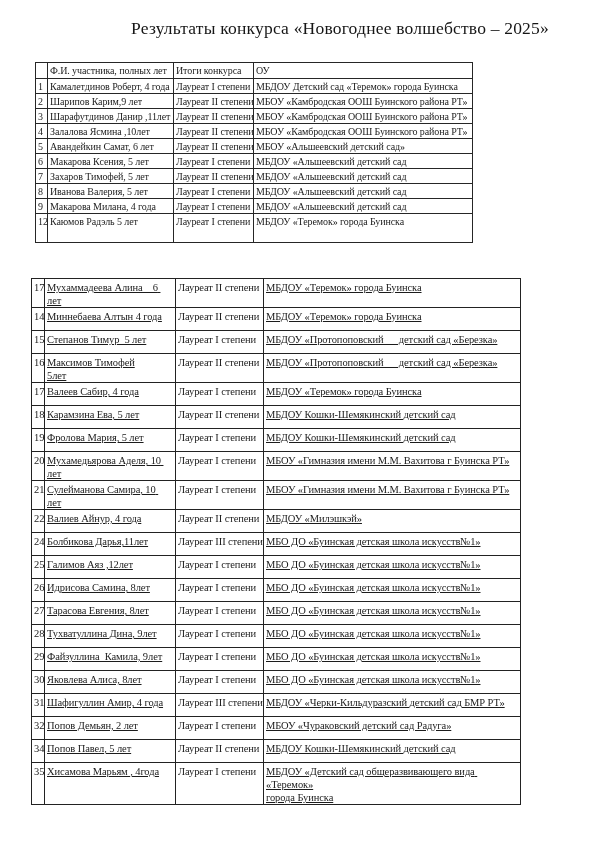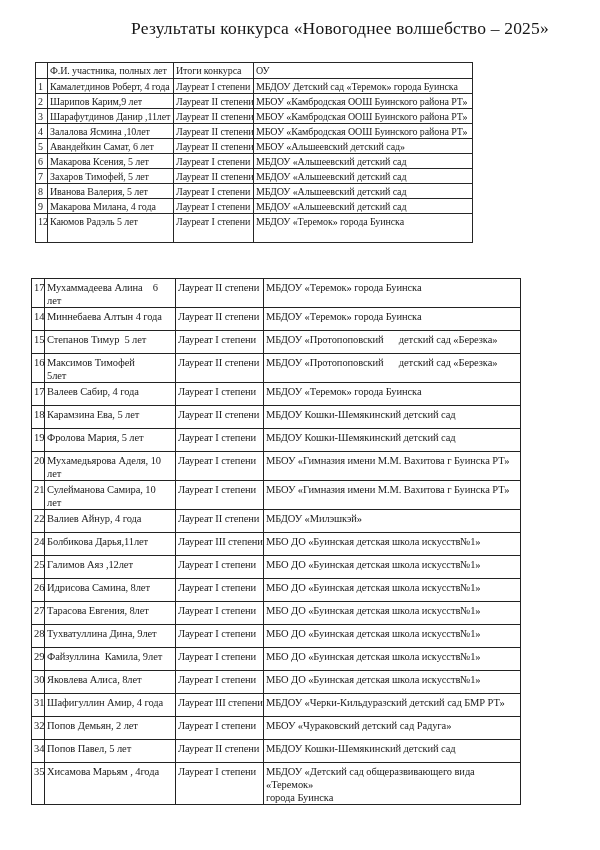--- a/index.html
+++ b/index.html
@@ -64,21 +64,21 @@
     top: 278px;
     width: 489px;
   }
   .t2 td {
     border: 1.5px solid #222222;
     font-size: 10.5px;
     line-height: 13px;
     padding: 2px 3px 0 2px;
   }
   .t2 tr { height: 23px; }
-  .t2 .c-name, .t2 .c-ou { white-space: pre-wrap; }
+  .t2 .c-name, .t2 .c-ou { white-space: pre-wrap; text-decoration: underline; }
   .t2 .c-res { white-space: nowrap; }
   .c-num { padding-left: 1px; }
 </style>
 </head>
 <body>
 
 <div class="page">
 
   <h1 class="title">Результаты конкурса «Новогоднее волшебство – 2025»</h1>
 

